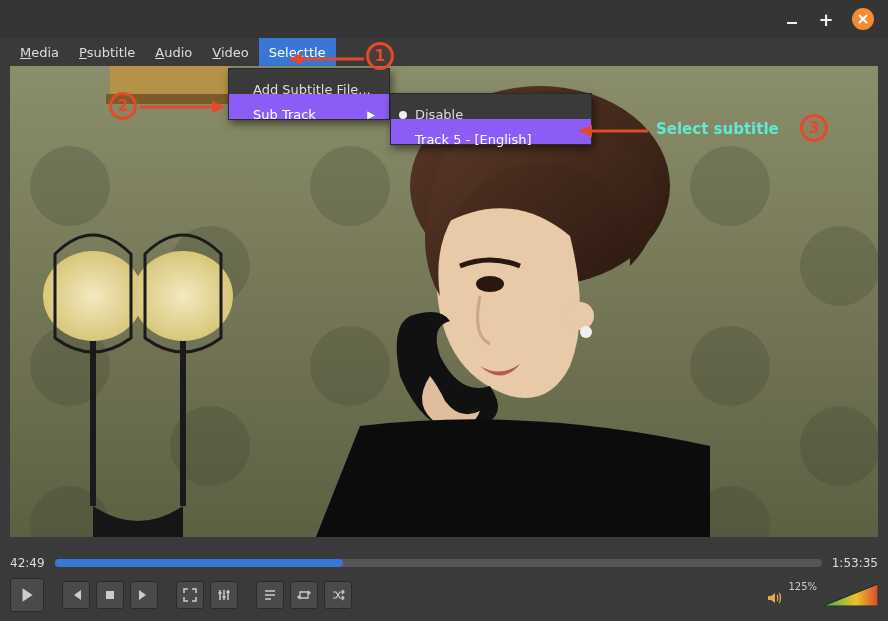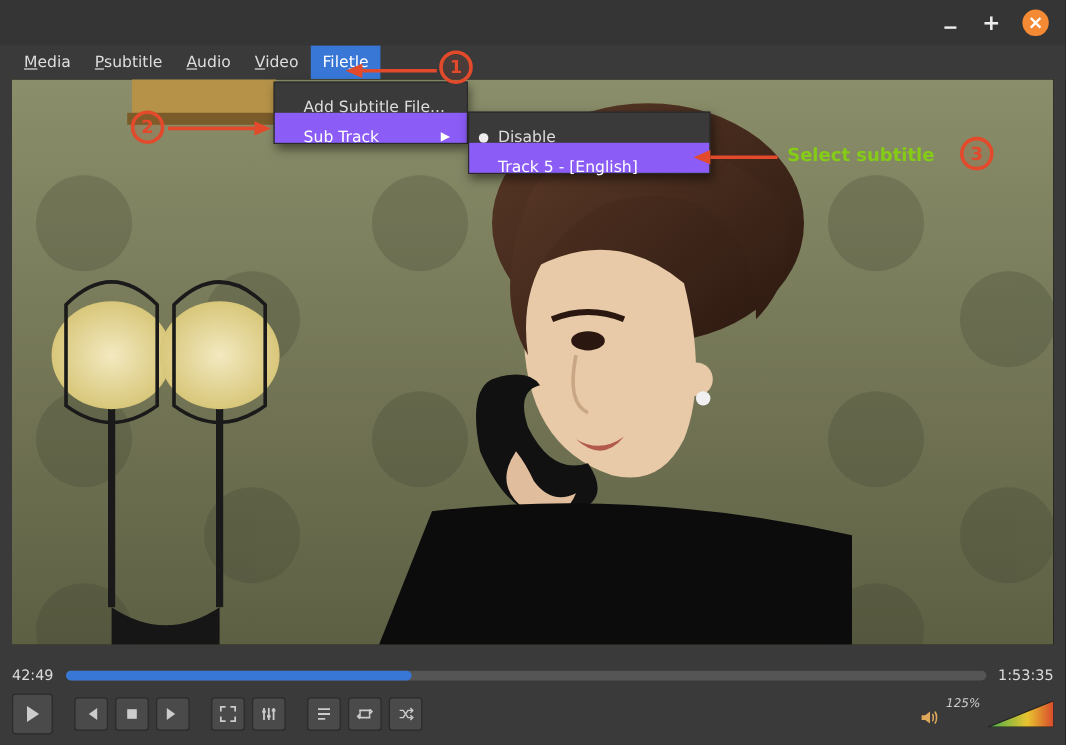--- a/index.html
+++ b/index.html
@@ -32,27 +32,27 @@
   .seek-row { height: 20px; margin: 16px 10px 0 10px; display:flex; align-items:center; gap:10px; font-size:12px; color:#ddd; }
   .seek-track { flex:1; height:8px; background:#555; border-radius:4px; position:relative; cursor:pointer; }
   .seek-fill { position:absolute; left:0; top:0; bottom:0; width:35%; background:#3877d6; border-radius:4px; }
 
   
   .controls { height: 36px; margin: 4px 10px 8px 10px; display:flex; align-items:center; gap:6px; }
   .cbtn { width:28px; height:28px; background:#4a4a4a; border:1px solid #2a2a2a; border-radius:3px; display:flex; align-items:center; justify-content:center; cursor:pointer; color:#ccc; }
   .cbtn.play { width:34px; height:34px; }
   .cgap { width:6px; }
   .vol-wrap { margin-left:auto; display:flex; align-items:flex-end; gap:6px; position:relative; }
-  .vol-label { font-size:10px; color:#ccc; position:relative; top:-14px;font-style:italic; }
+  .vol-label { font-size:10px; color:#ccc; position:relative; top:-14px; }
   .vol-tri { width:55px; height:22px; position:relative; cursor:pointer; }
 
   
   .anno-circle { position:absolute; width:28px; height:28px; border:3px solid #e24a2b; border-radius:50%; background:rgba(220,80,50,.1); display:flex; align-items:center; justify-content:center; color:#e24a2b; font-weight:bold; font-size:15px; z-index:100; }
   .anno-arrow { position:absolute; z-index:95; }
-  .anno-text { position:absolute; color:#84cc16; font-weight:bold; font-size:15px; z-index:100; }
+  .anno-text { position:absolute; color:#5eead4; font-weight:bold; font-size:15px; z-index:100; }
 
   svg.icon { width:14px; height:14px; }
 </style>
 </head>
 <body>
 
 <div class="window">
 
   <div class="titlebar">
     <div class="tb-btn">
@@ -75,21 +75,21 @@
     <div class="mb-item">
         <span><span></span><u>P</u><span>subtitle</span></span>
       </div>
     <div class="mb-item">
         <span><span></span><u>A</u><span>udio</span></span>
       </div>
     <div class="mb-item">
         <span><span></span><u>V</u><span>ideo</span></span>
       </div>
     <div class="mb-item open">
-        <span><span>File</span><u>t</u><span>le</span></span>
+        <span><span>Select</span><u>t</u><span>le</span></span>
       </div>
   </div>
 
   <div class="video-area">
     <svg class="video-canvas" viewBox="0 0 868 486" preserveAspectRatio="xMidYMid slice">
 
       <defs>
         <linearGradient id="wall" x1="0" y1="0" x2="0" y2="1">
           <stop offset="0" stop-color="#8b8e6a"></stop>
           <stop offset="1" stop-color="#5c5e42"></stop>

